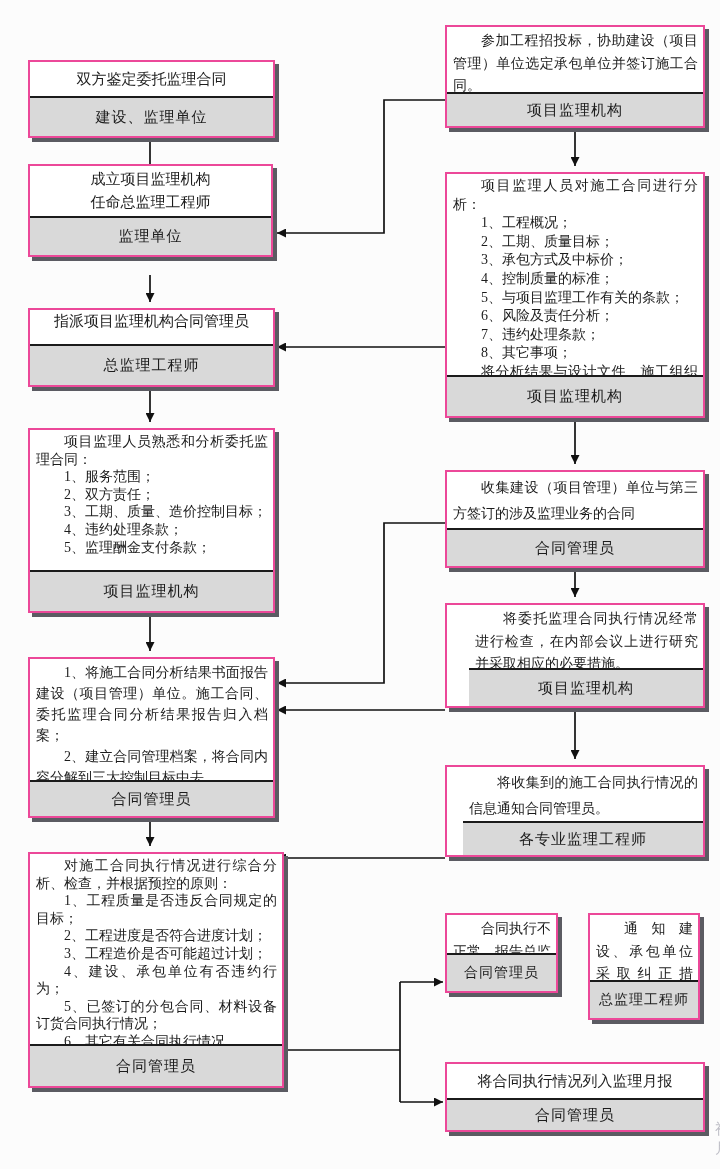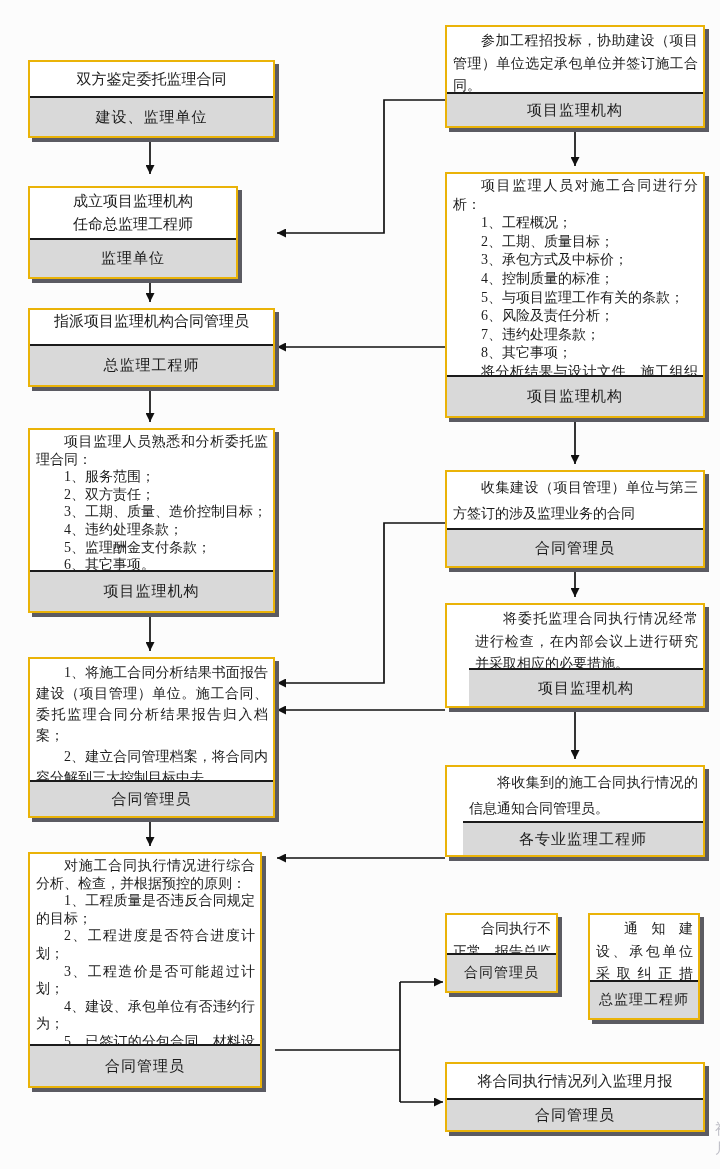--- a/index.html
+++ b/index.html
@@ -4,21 +4,21 @@
 <style>
   html,body{margin:0;padding:0;background:#e8e8e8;}
   .page{
     position:relative;width:720px;height:1169px;background:#fcfcfc;
     font-family:"Liberation Serif","DejaVu Serif",serif;color:#1c1c1c;
     overflow:hidden;margin:0 auto;
   }
   .lines{position:absolute;left:0;top:0;width:720px;height:1169px;z-index:1;pointer-events:none;}
   .fbox{
     position:absolute;z-index:2;box-sizing:border-box;
-    border:2px solid #eab308;background:#ffffff;
+    border:2px solid #ec4899;background:#ffffff;
     box-shadow:4px 4px 0 0 #5b5b62;
     display:flex;flex-direction:column;
   }
   .body{flex:1 1 auto;overflow:hidden;background:#fff;}
   .body.center{display:flex;flex-direction:column;align-items:center;justify-content:space-evenly;text-align:center;font-size:15px;}
   .body.paras{padding:3px 5px 0 6px;text-align:justify;font-size:14px;}
   .body.paras .p{text-indent:2em;}
   .lh17 .p{line-height:17.6px;}
   .lh18 .p{line-height:18.6px;}
   .lh21 .p{line-height:21px;}
@@ -76,21 +76,21 @@
 
   <div class="fbox" style="left:28px;top:60px;width:247px;height:78px;">
     <div class="body center">
       <div>双方鉴定委托监理合同</div>
     </div>
     <div class="footer" style="height:38px;">
       <span>建设、监理单位</span>
     </div>
   </div>
 
-  <div class="fbox" style="left:28px;top:186px;width:210px;height:93px;">
+  <div class="fbox" style="left:28px;top:164px;width:245px;height:93px;">
     <div class="body center">
       <div>成立项目监理机构</div>
       <div>任命总监理工程师</div>
     </div>
     <div class="footer" style="height:37px;">
       <span>监理单位</span>
     </div>
   </div>
 
   <div class="fbox" style="left:28px;top:308px;width:247px;height:79px;gap:12px;">
@@ -103,38 +103,37 @@
   </div>
 
   <div class="fbox" style="left:28px;top:428px;width:247px;height:185px;">
     <div class="body paras lh17">
       <div class="p">项目监理人员熟悉和分析委托监理合同：</div>
       <div class="p">1、服务范围；</div>
       <div class="p">2、双方责任；</div>
       <div class="p">3、工期、质量、造价控制目标；</div>
       <div class="p">4、违约处理条款；</div>
       <div class="p">5、监理酬金支付条款；</div>
-      <div class="p">6、其它事项。</div>
     </div>
     <div class="footer" style="height:39px;">
       <span>项目监理机构</span>
     </div>
   </div>
 
   <div class="fbox" style="left:28px;top:657px;width:247px;height:161px;">
     <div class="body paras lh21">
       <div class="p">1、将施工合同分析结果书面报告建设（项目管理）单位。施工合同、委托监理合同分析结果报告归入档案；</div>
       <div class="p">2、建立合同管理档案，将合同内容分解到三大控制目标中去。</div>
     </div>
     <div class="footer" style="height:34px;">
       <span>合同管理员</span>
     </div>
   </div>
 
-  <div class="fbox" style="left:28px;top:852px;width:234px;height:236px;">
+  <div class="fbox" style="left:28px;top:852px;width:256px;height:236px;">
     <div class="body paras lh17">
       <div class="p">对施工合同执行情况进行综合分析、检查，并根据预控的原则：</div>
       <div class="p">1、工程质量是否违反合同规定的目标；</div>
       <div class="p">2、工程进度是否符合进度计划；</div>
       <div class="p">3、工程造价是否可能超过计划；</div>
       <div class="p">4、建设、承包单位有否违约行为；</div>
       <div class="p">5、已签订的分包合同、材料设备订货合同执行情况；</div>
       <div class="p">6、其它有关合同执行情况。</div>
     </div>
     <div class="footer" style="height:40px;">

